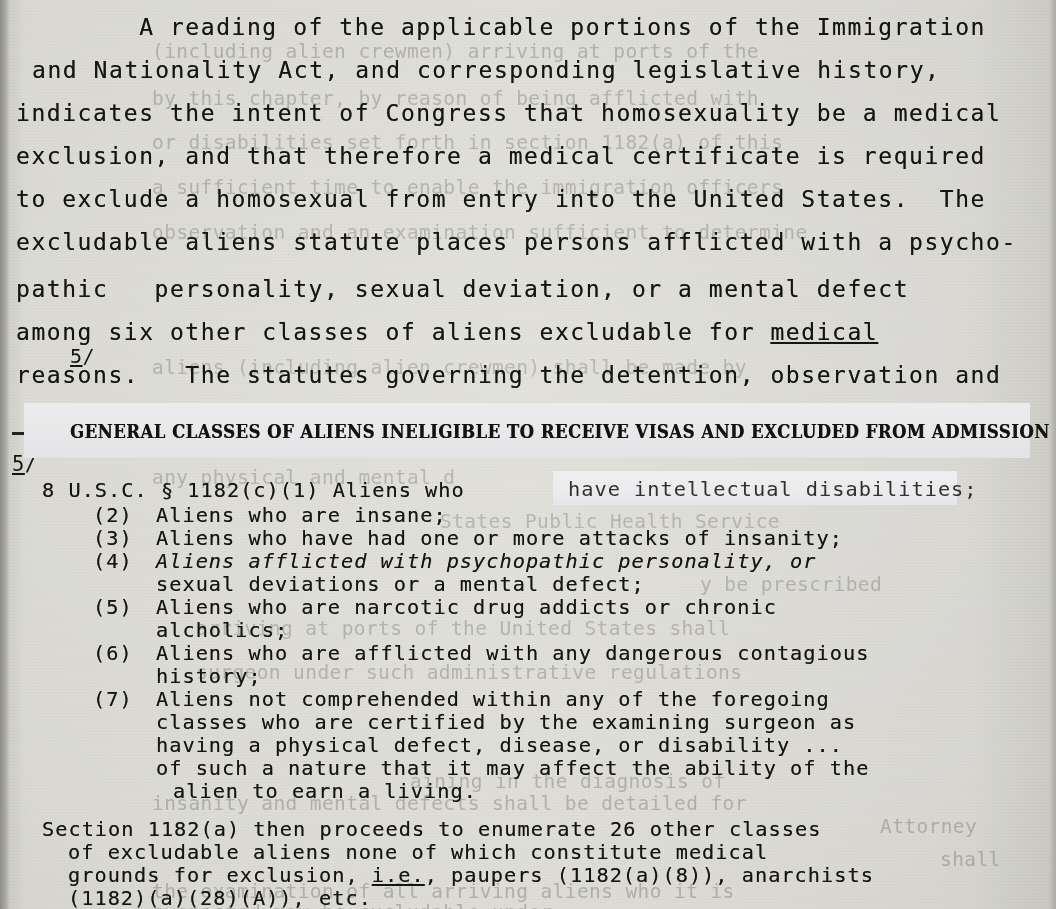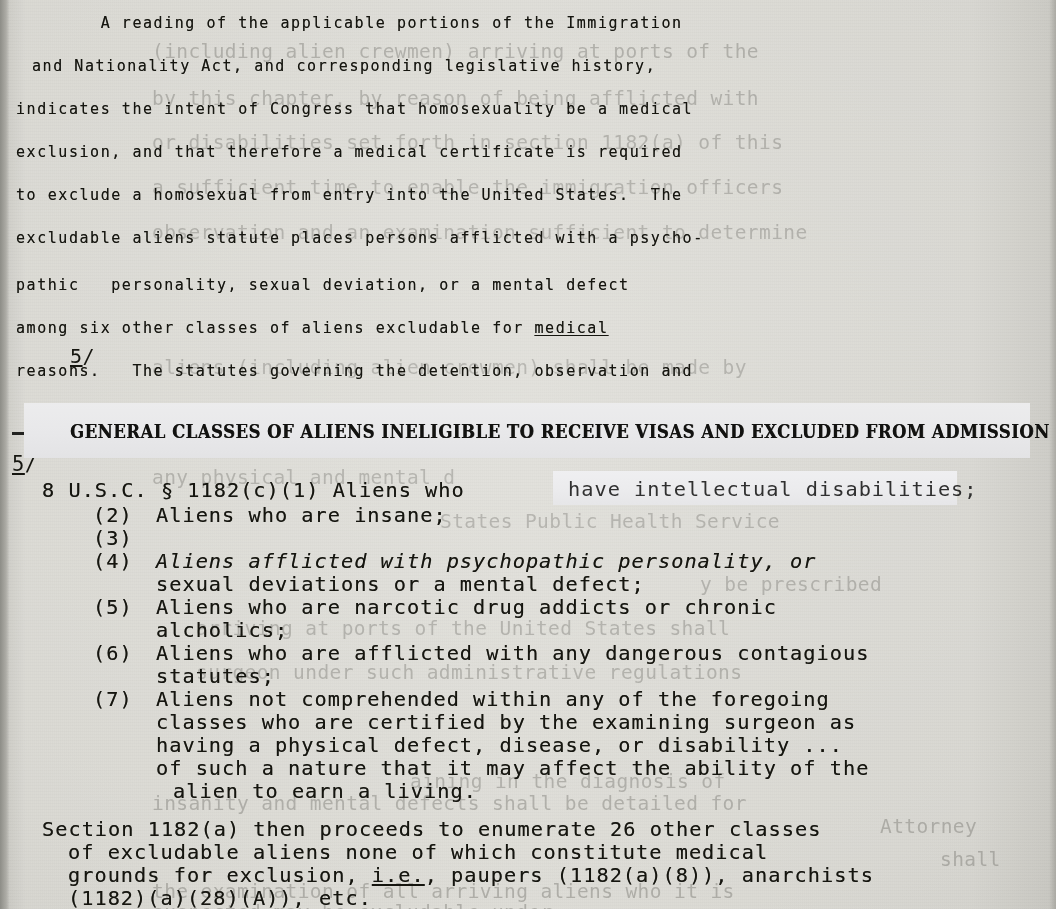--- a/index.html
+++ b/index.html
@@ -92,21 +92,21 @@
   .tline {
     position: absolute;
     white-space: pre;
     font-family: "DejaVu Sans Mono", "Liberation Mono", monospace;
     color: #15150f;
     text-shadow: 0 0 .6px rgba(20,20,16,.55);
   }
 
   
   .body-line {
-    font-size: 15px;
+    font-size: 23px;
     letter-spacing: 1.55px;
     left: 16px;
   }
 
   
   .fn-line {
     font-size: 20.3px;
     letter-spacing: 1.0px;
   }
 
@@ -250,32 +250,33 @@
     <div id="footnote-rule"></div>
 
     <div id="fn-marker-block"><span class="num">5</span><span>/</span></div>
 
     <div class="tline fn-line" style="left:42px; top:478px;">8 U.S.C. § 1182(c)(1) Aliens who</div>
 
     <div class="tline fn-line" style="left:93px;  top:503px;">(2)</div>
     <div class="tline fn-line" style="left:156px; top:503px;">Aliens who are insane;</div>
 
     <div class="tline fn-line" style="left:93px;  top:526px;">(3)</div>
+    <div class="tline fn-line" style="left:156px; top:526px;">Aliens who have had one or more attacks of insanity;</div>
 
     <div class="tline fn-line" style="left:93px;  top:549px;">(4)</div>
     <div class="tline fn-line" style="left:156px; top:549px;font-style:italic;">Aliens afflicted with psychopathic personality, or</div>
     <div class="tline fn-line" style="left:156px; top:572px;">sexual deviations or a mental defect;</div>
 
     <div class="tline fn-line" style="left:93px;  top:595px;">(5)</div>
     <div class="tline fn-line" style="left:156px; top:595px;">Aliens who are narcotic drug addicts or chronic</div>
     <div class="tline fn-line" style="left:156px; top:618px;">alcholics;</div>
 
     <div class="tline fn-line" style="left:93px;  top:641px;">(6)</div>
     <div class="tline fn-line" style="left:156px; top:641px;">Aliens who are afflicted with any dangerous contagious</div>
-    <div class="tline fn-line" style="left:156px; top:664px;">statutes;</div>
+    <div class="tline fn-line" style="left:156px; top:664px;">history;</div>
 
     <div class="tline fn-line" style="left:93px;  top:687px;">(7)</div>
     <div class="tline fn-line" style="left:156px; top:687px;">Aliens not comprehended within any of the foregoing</div>
     <div class="tline fn-line" style="left:156px; top:710px;">classes who are certified by the examining surgeon as</div>
     <div class="tline fn-line" style="left:156px; top:733px;">having a physical defect, disease, or disability ...</div>
     <div class="tline fn-line" style="left:156px; top:756px;">of such a nature that it may affect the ability of the</div>
     <div class="tline fn-line" style="left:156px; top:779px;margin-left:17px;">alien to earn a living.</div>
 
     <div class="tline fn-line" style="left:42px; top:817px;">Section 1182(a) then proceeds to enumerate 26 other classes</div>
     <div class="tline fn-line" style="left:68px; top:840px;">of excludable aliens none of which constitute medical</div>

